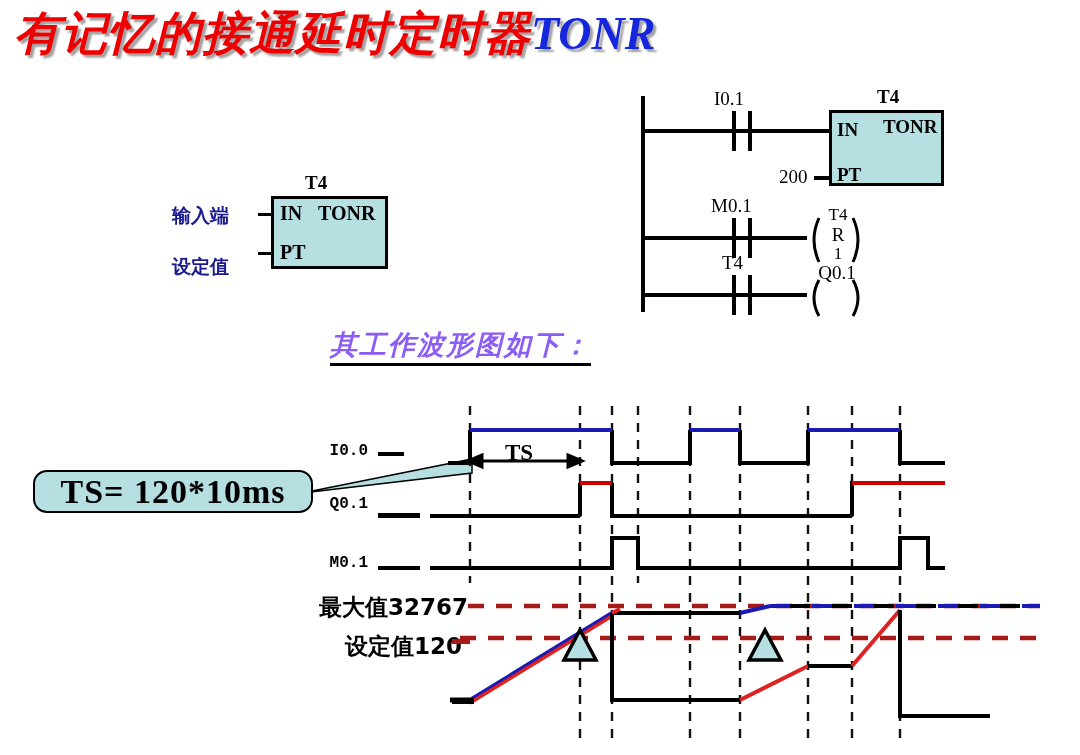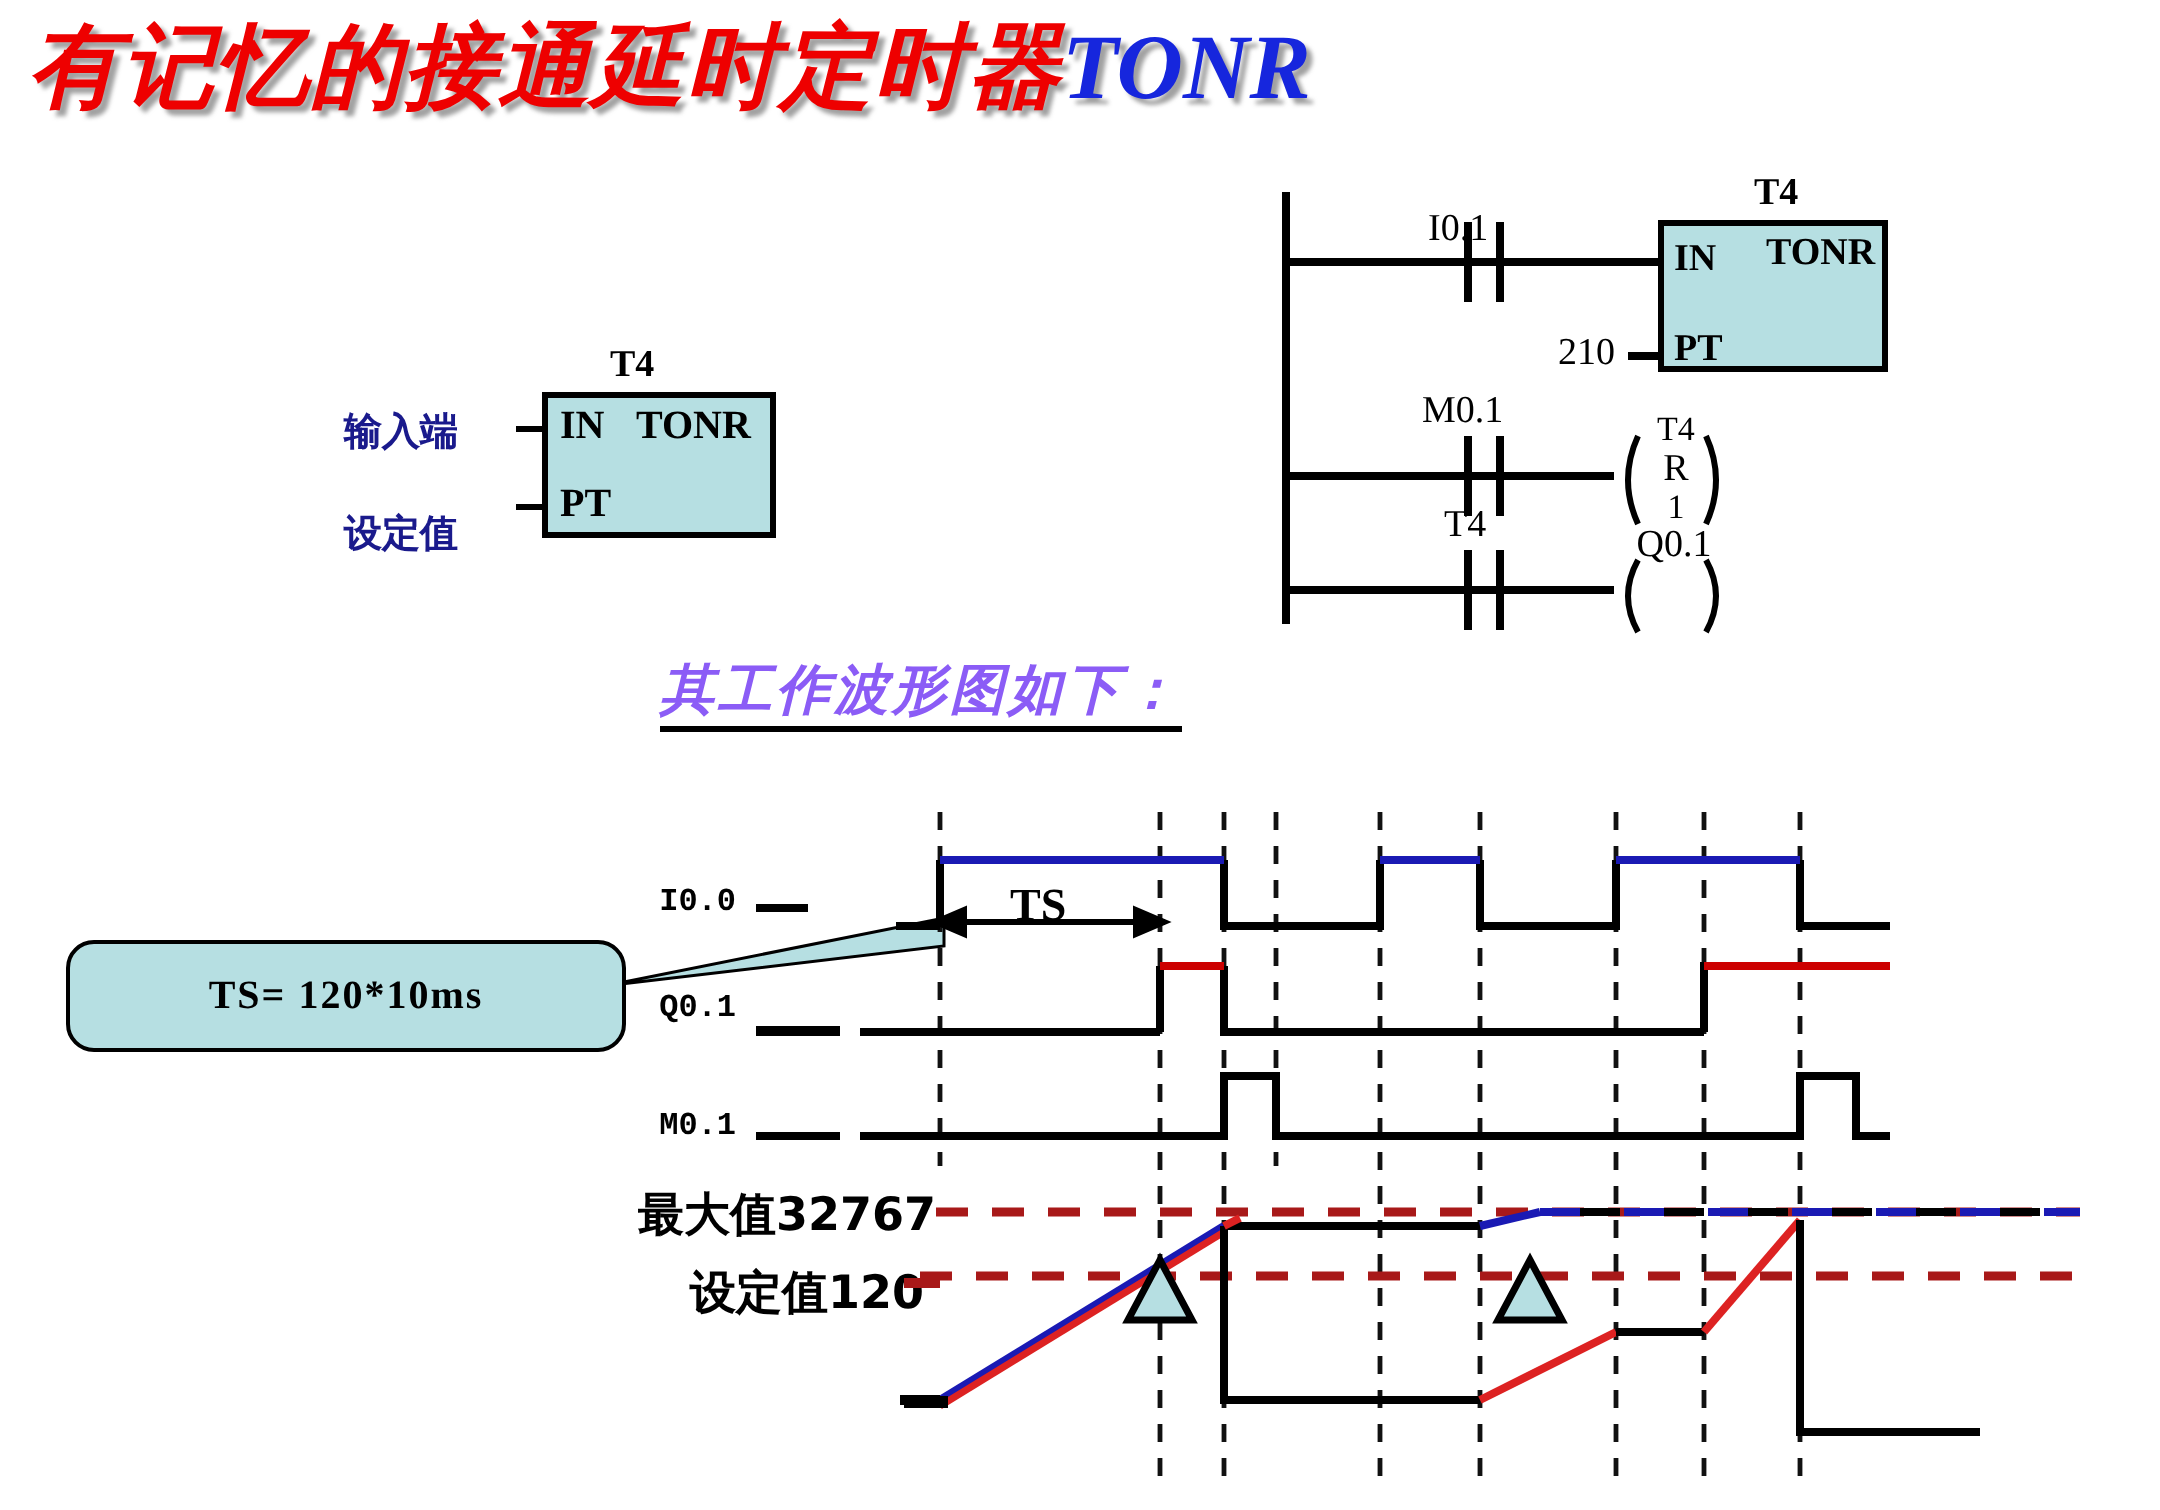--- a/index.html
+++ b/index.html
@@ -77,25 +77,25 @@
     text-align:right;
   }
   .cn-lbl{
     position:absolute;font-family:"DejaVu Sans", sans-serif;
     font-size:23px;font-weight:bold;color:#000;white-space:nowrap;
     text-align:right;
   }
 
   
   #ts-callout{
-    position:absolute;left:33px;top:470px;width:280px;height:56px;
+    position:absolute;left:33px;top:470px;width:280px;height:43px;
     background:#b6dfe2;border:2px solid #000;border-radius:14px;
     box-sizing:border-box;
     display:flex;align-items:center;justify-content:center;
-    font-family:"Liberation Serif",serif;font-size:20px;font-weight:bold;color:#000;
+    font-family:"Liberation Serif",serif;font-size:34px;font-weight:bold;color:#000;
     letter-spacing:1px;
   }
   #ts-label{
     position:absolute;left:505px;top:440px;
     font-family:"Liberation Serif",serif;font-weight:bold;font-size:23px;color:#000;
   }
   svg{position:absolute;left:0;top:0;}
 </style>
 </head>
 <body>
@@ -118,29 +118,29 @@
     <div class="lbl cn-blue" style="left:172px;top:254px;">设定值</div>
   </div>
 
   <div>
 
     <div class="rail" style="left:641px;top:96px;width:4px;height:216px;"></div>
 
     <div class="rail" style="left:641px;top:129px;width:190px;height:4px;"></div>
     <div class="contact-bar" style="left:732px;top:111px;height:40px;"></div>
     <div class="contact-bar" style="left:748px;top:111px;height:40px;"></div>
-    <div class="lad-lbl" style="left:714px;top:88px;margin-top:16px;">I0.1</div>
+    <div class="lad-lbl" style="left:714px;top:88px;">I0.1</div>
 
     <div class="tonr-box" style="left:829px;top:110px;width:115px;height:76px;"></div>
     <div class="lad-lbl" style="left:877px;top:86px;font-weight:bold;">T4</div>
     <div class="lad-lbl" style="left:837px;top:119px;font-weight:bold;">IN</div>
     <div class="lad-lbl" style="left:883px;top:116px;font-weight:bold;">TONR</div>
     <div class="lad-lbl" style="left:837px;top:164px;font-weight:bold;">PT</div>
     <div class="stub" style="left:814px;top:176px;width:17px;height:4px;"></div>
-    <div class="lad-lbl" style="left:779px;top:166px;">210</div>
+    <div class="lad-lbl" style="left:779px;top:166px;">200</div>
 
     <div class="rail" style="left:641px;top:236px;width:166px;height:4px;"></div>
     <div class="contact-bar" style="left:732px;top:218px;height:40px;"></div>
     <div class="contact-bar" style="left:748px;top:218px;height:40px;"></div>
     <div class="lad-lbl" style="left:711px;top:195px;">M0.1</div>
 
     <svg width="70" height="56" style="left:803px;top:212px;">
       <path d="M16 6 Q6 28 16 50" stroke="#000" stroke-width="3" fill="none"></path>
       <path d="M50 6 Q60 28 50 50" stroke="#000" stroke-width="3" fill="none"></path>
     </svg>

